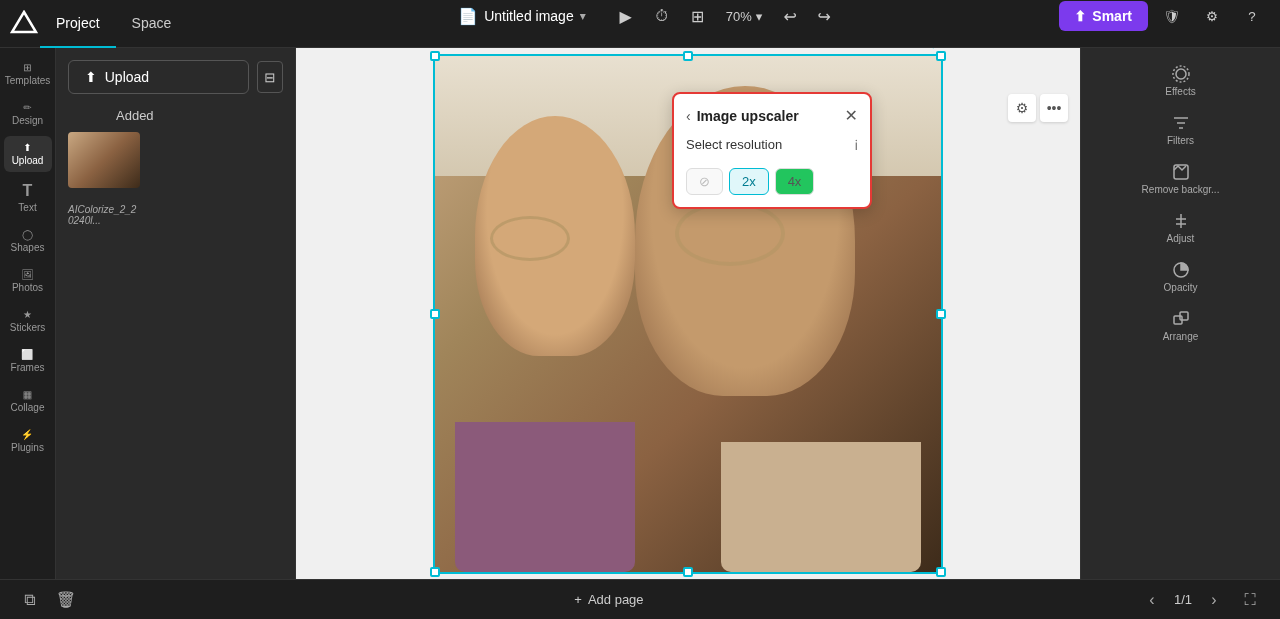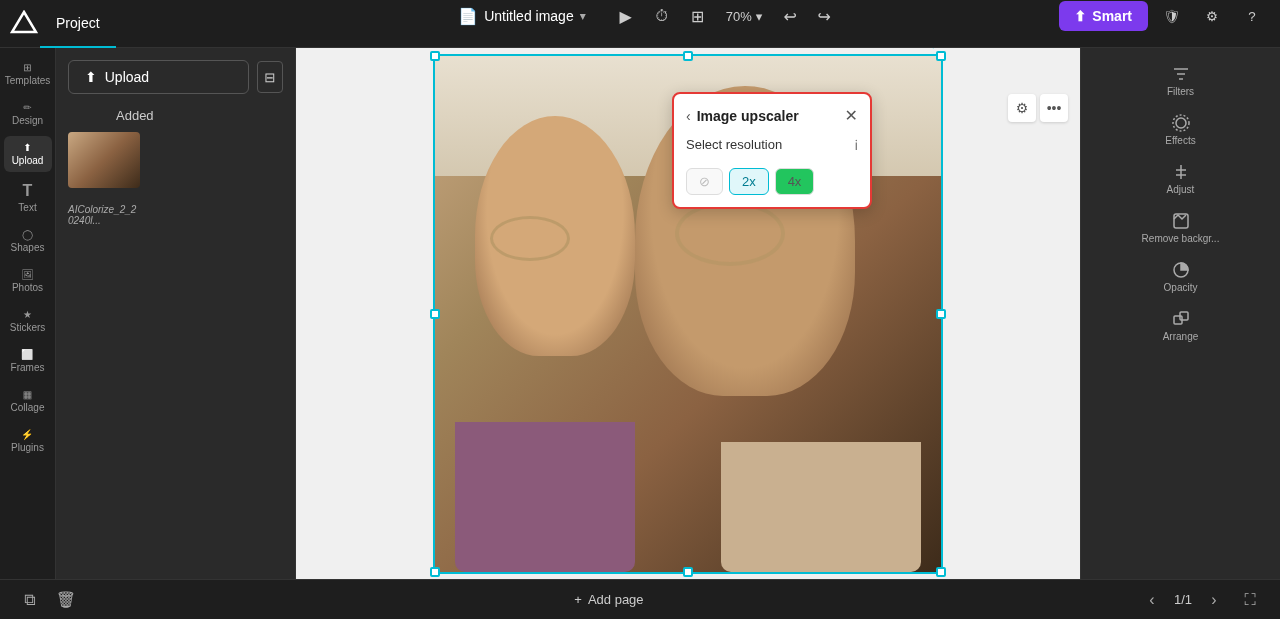--- a/index.html
+++ b/index.html
@@ -424,20 +424,21 @@
 
 <div class="topbar">
   <div class="topbar-left">
     <div class="logo-icon">
       <svg width="28" height="28" viewBox="0 0 28 28">
         <polygon points="14,2 26,22 2,22" fill="none" stroke="#fff" stroke-width="2.5"></polygon>
       </svg>
     </div>
     <div class="tab-group">
       <div class="tab active">Project</div>
+      <div class="tab">Space</div>
     </div>
   </div>
 
   <div class="topbar-center">
     <div class="doc-title-area">
       <span class="doc-icon">📄</span>
       <span>Untitled image</span>
       <span class="doc-chevron">▾</span>
     </div>
     <div class="toolbar-icons">
@@ -605,50 +606,50 @@
         <button class="res-btn disabled">⊘</button>
         <button class="res-btn active">2x</button>
         <button class="res-btn">4x</button>
       </div>
     </div>
   </div>
 
   <div class="right-panel">
     <div class="right-tool">
       <svg viewBox="0 0 20 20" fill="none" stroke="#aaa" stroke-width="1.5">
+          <circle cx="10" cy="10" r="5"></circle>
+          <circle cx="10" cy="10" r="8" stroke-dasharray="2 2"></circle>
+        </svg>
+      <span>Effects</span>
+    </div>
+    <div class="right-tool">
+      <svg viewBox="0 0 20 20" fill="none" stroke="#aaa" stroke-width="1.5">
           <line x1="3" y1="5" x2="17" y2="5"></line>
           <line x1="6" y1="10" x2="14" y2="10"></line>
           <line x1="8" y1="15" x2="12" y2="15"></line>
         </svg>
       <span>Filters</span>
     </div>
     <div class="right-tool">
       <svg viewBox="0 0 20 20" fill="none" stroke="#aaa" stroke-width="1.5">
-          <circle cx="10" cy="10" r="5"></circle>
-          <circle cx="10" cy="10" r="8" stroke-dasharray="2 2"></circle>
+          <rect x="3" y="3" width="14" height="14" rx="2"></rect>
+          <path d="M3 8 l4-4 l4 4 l4-4"></path>
         </svg>
-      <span>Effects</span>
+      <span>Remove backgr...</span>
     </div>
     <div class="right-tool">
       <svg viewBox="0 0 20 20" fill="none" stroke="#aaa" stroke-width="1.5">
           <line x1="10" y1="3" x2="10" y2="17"></line>
           <line x1="5" y1="8" x2="15" y2="8"></line>
           <line x1="5" y1="13" x2="15" y2="13"></line>
         </svg>
       <span>Adjust</span>
     </div>
     <div class="right-tool">
       <svg viewBox="0 0 20 20" fill="none" stroke="#aaa" stroke-width="1.5">
-          <rect x="3" y="3" width="14" height="14" rx="2"></rect>
-          <path d="M3 8 l4-4 l4 4 l4-4"></path>
-        </svg>
-      <span>Remove backgr...</span>
-    </div>
-    <div class="right-tool">
-      <svg viewBox="0 0 20 20" fill="none" stroke="#aaa" stroke-width="1.5">
           <circle cx="10" cy="10" r="7"></circle>
           <path d="M10 3 A7 7 0 0 1 17 10 L10 10 Z" fill="#aaa"></path>
         </svg>
       <span>Opacity</span>
     </div>
     <div class="right-tool">
       <svg viewBox="0 0 20 20" fill="none" stroke="#aaa" stroke-width="1.5">
           <rect x="3" y="7" width="8" height="8" rx="1"></rect>
           <rect x="9" y="3" width="8" height="8" rx="1"></rect>
         </svg>

